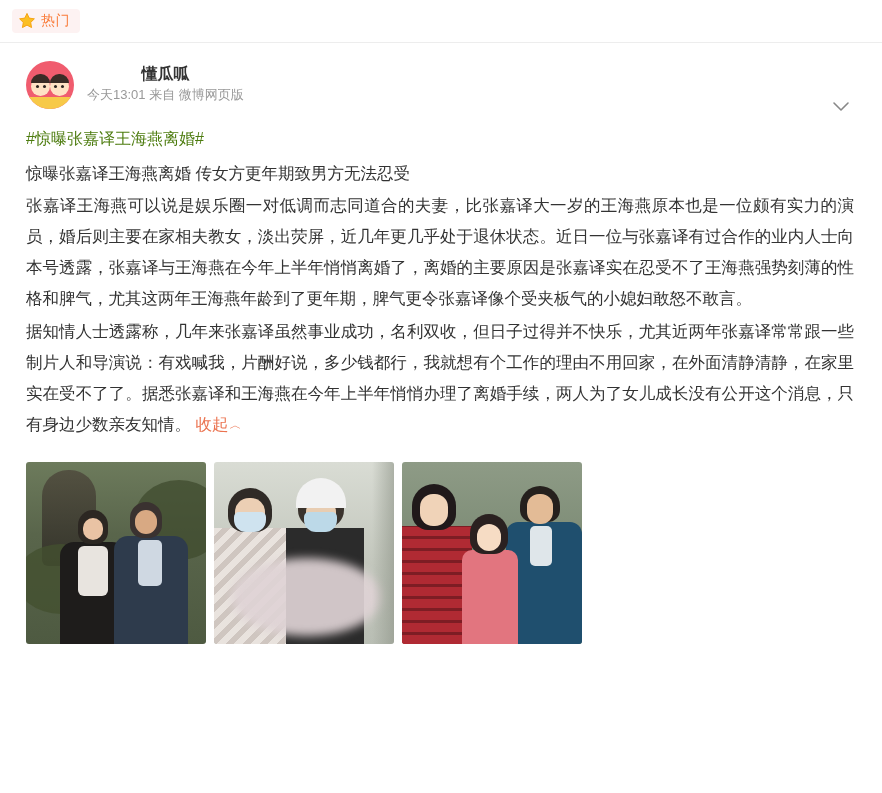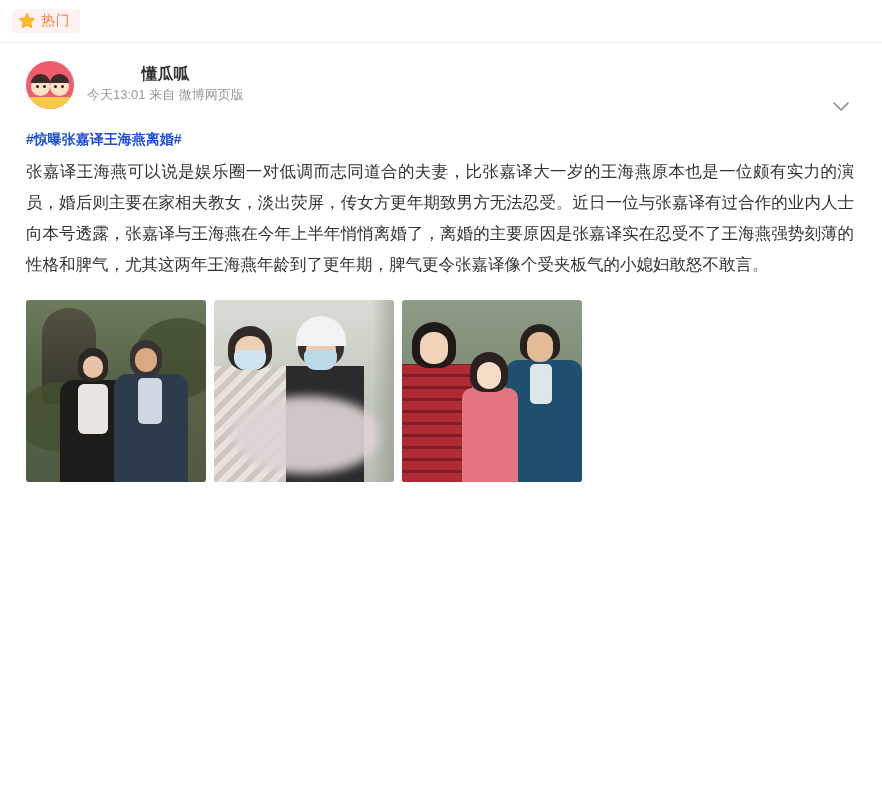--- a/index.html
+++ b/index.html
@@ -119,25 +119,24 @@
   .post-time .src { color: #999999; }
 
   
   .body-wrap {
     margin-top: 14px;
     font-size: 16.5px;
     line-height: 30px;
     color: #333333;
   }
   .topic-link {
-    color: #1d4ed8;
-    font-size: 14px;
+    color: #4d7c0f;
+    font-size: 16px;
     text-decoration: none;
     cursor: pointer;
-    font-weight: bold;
   }
   .headline {
     margin-top: 4px;
     font-size: 16.5px;
     color: #333333;
   }
   .para {
     margin-top: 2px;
     font-size: 16.5px;
     line-height: 31px;
@@ -360,21 +359,28 @@
         <div class="author-name">懂瓜呱</div>
         <div class="post-time">
           <span>今天13:01</span>
           <span class="src">来自 微博网页版</span>
         </div>
       </div>
     </div>
 
     <div class="body-wrap">
       <a class="topic-link">#惊曝张嘉译王海燕离婚#</a>
-      <div class="para">张嘉译王海燕可以说是娱乐圈一对低调而志同道合的夫妻，比张嘉译大一岁的王海燕原本也是一位颇有实力的演员，婚后则主要在家相夫教女，淡出荧屏，传女方更年期致男方无法忍受。近日一位与张嘉译有过合作的业内人士向本号透露，张嘉译与王海燕在今年上半年悄悄离婚了，离婚的主要原因是张嘉译实在忍受不了王海燕强势刻薄的性格和脾气，尤其这两年王海燕年龄到了更年期，脾气更令张嘉译像个受夹板气的小媳妇敢怒不敢言。</div>
+      <div class="headline">惊曝张嘉译王海燕离婚 传女方更年期致男方无法忍受</div>
+      <div class="para">张嘉译王海燕可以说是娱乐圈一对低调而志同道合的夫妻，比张嘉译大一岁的王海燕原本也是一位颇有实力的演员，婚后则主要在家相夫教女，淡出荧屏，近几年更几乎处于退休状态。近日一位与张嘉译有过合作的业内人士向本号透露，张嘉译与王海燕在今年上半年悄悄离婚了，离婚的主要原因是张嘉译实在忍受不了王海燕强势刻薄的性格和脾气，尤其这两年王海燕年龄到了更年期，脾气更令张嘉译像个受夹板气的小媳妇敢怒不敢言。</div>
+      <div class="para">
+        <span>据知情人士透露称，几年来张嘉译虽然事业成功，名利双收，但日子过得并不快乐，尤其近两年张嘉译常常跟一些制片人和导演说：有戏喊我，片酬好说，多少钱都行，我就想有个工作的理由不用回家，在外面清静清静，在家里实在受不了了。据悉张嘉译和王海燕在今年上半年悄悄办理了离婚手续，两人为了女儿成长没有公开这个消息，只有身边少数亲友知情。</span>
+        <span class="collapse-link">
+          <span>收起</span><span class="caret">︿</span>
+        </span>
+      </div>
     </div>
 
     <div class="images">
       <div class="thumb img1">
         <div class="bushR"></div>
         <div class="statue"></div>
         <div class="bushL"></div>
         <div class="w-body"></div>
           <div class="w-shirt"></div>
         <div class="w-head"></div>

